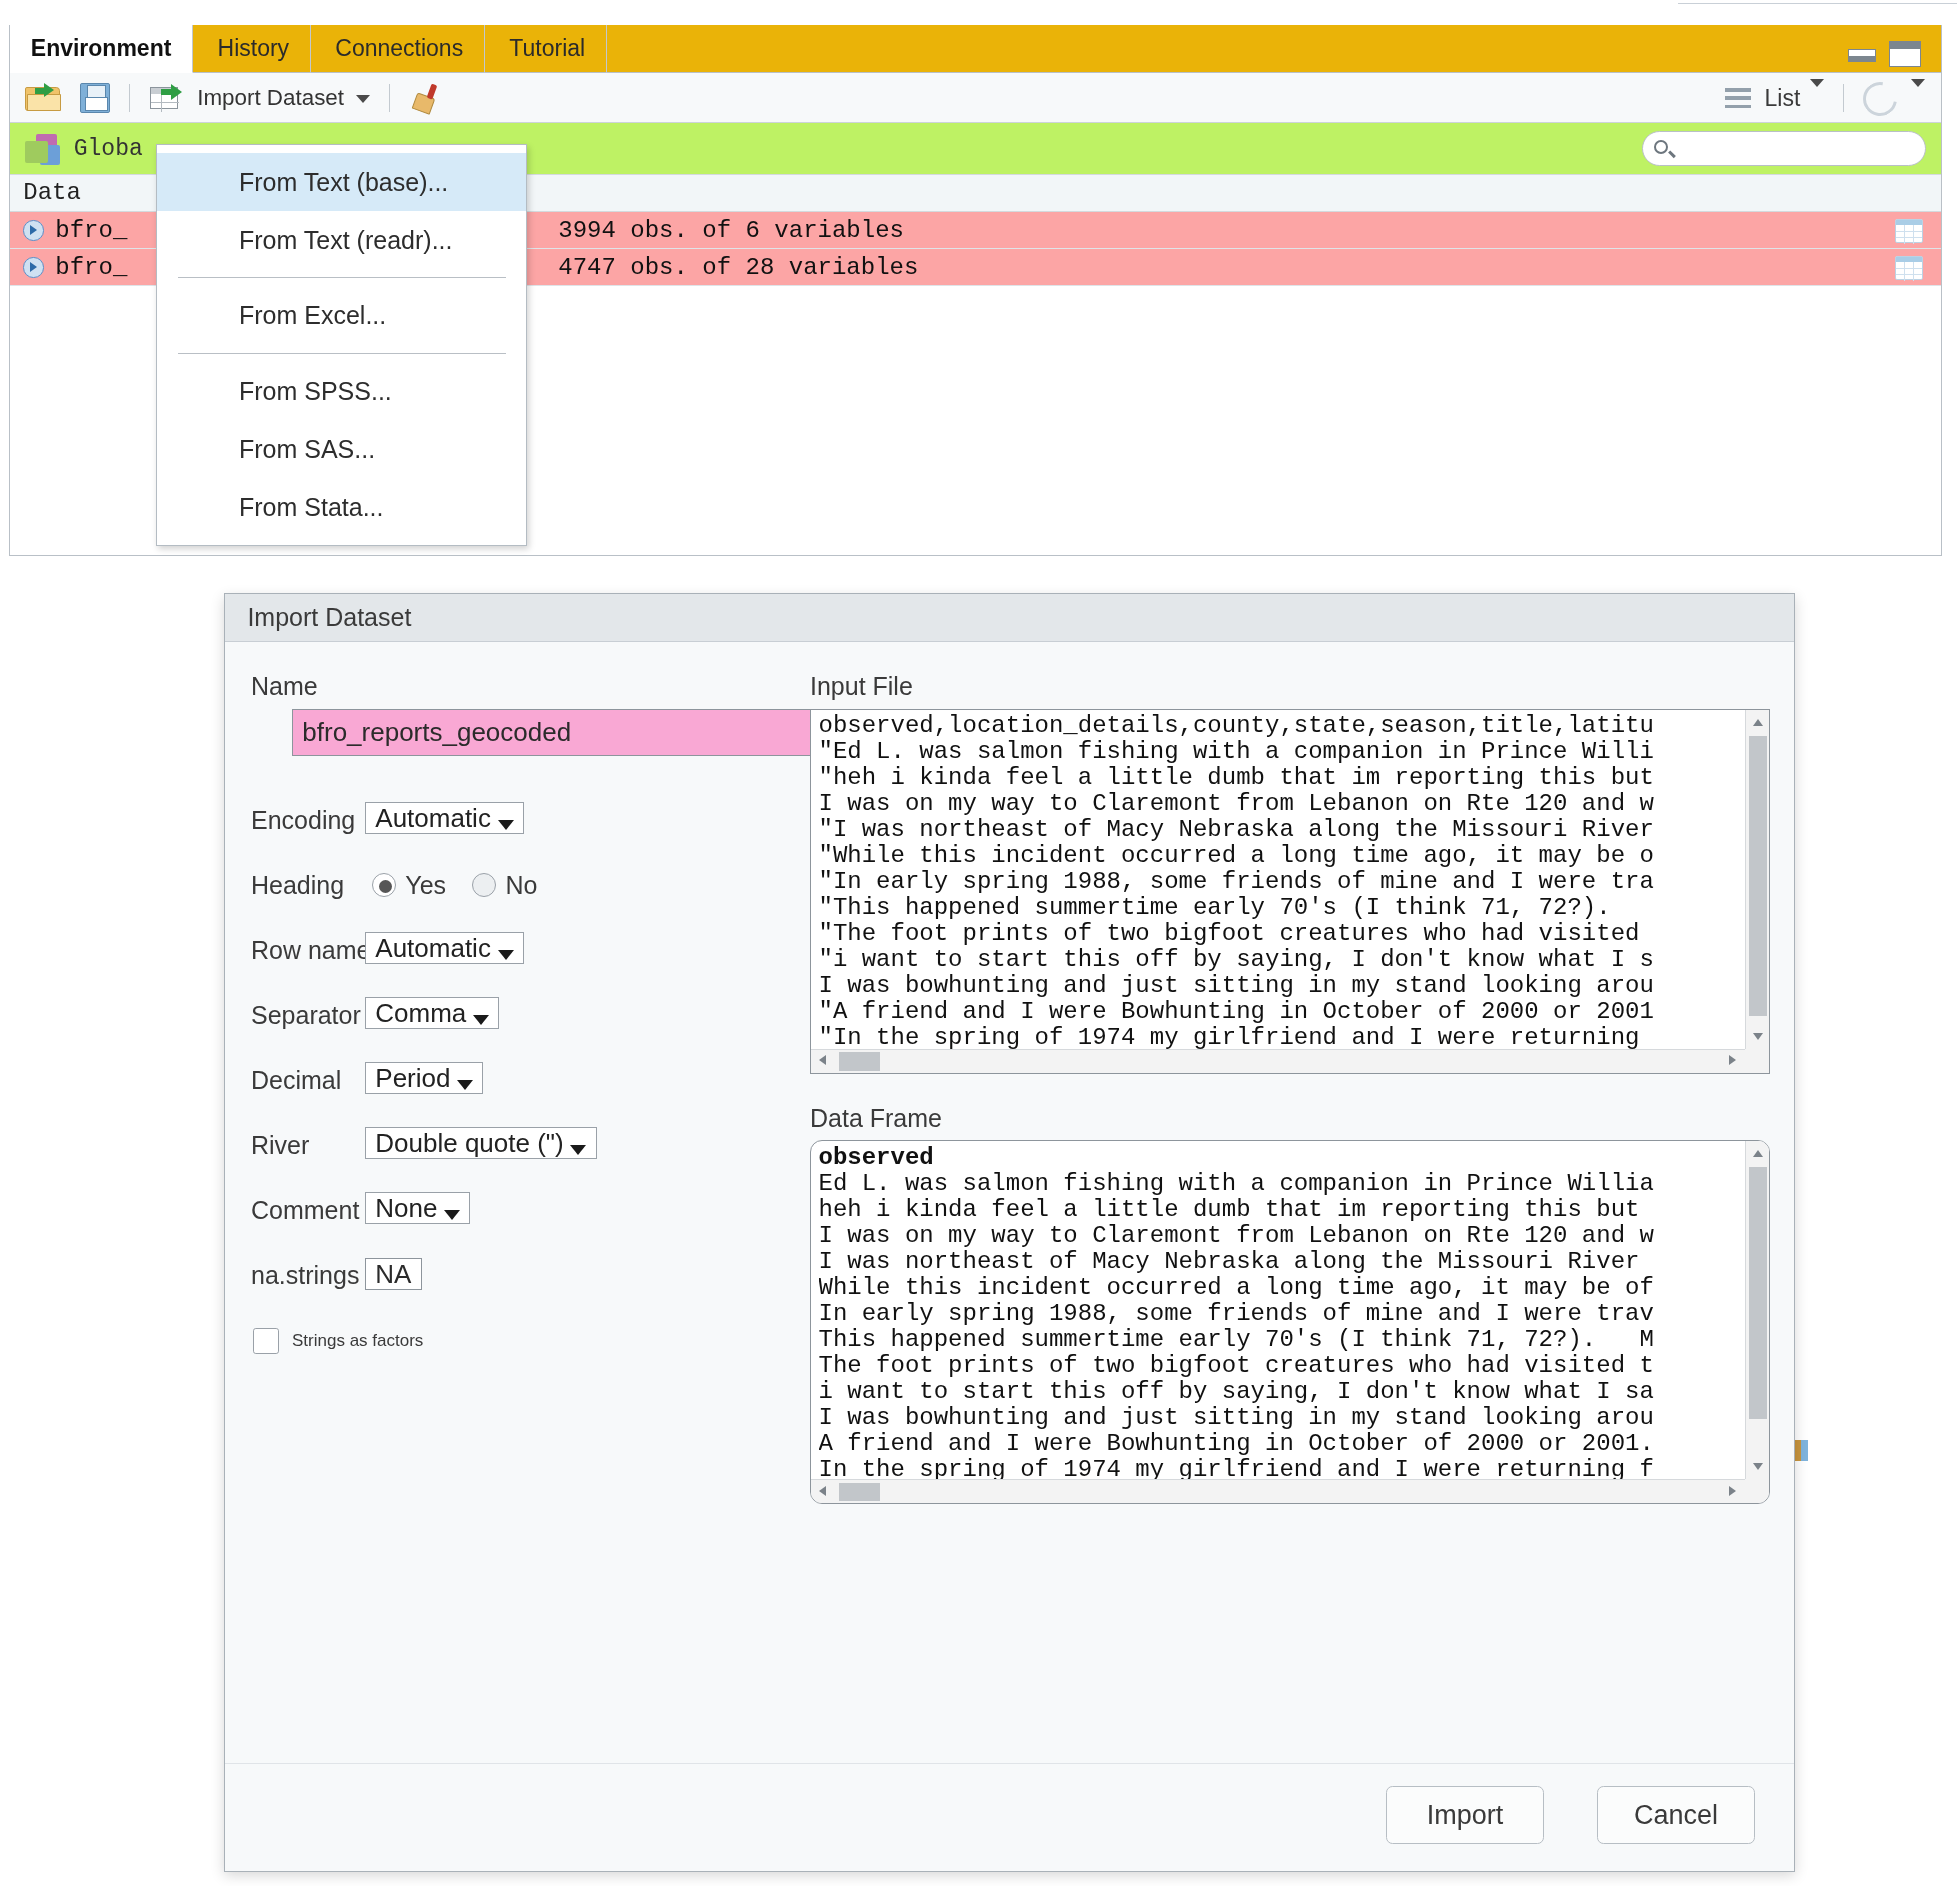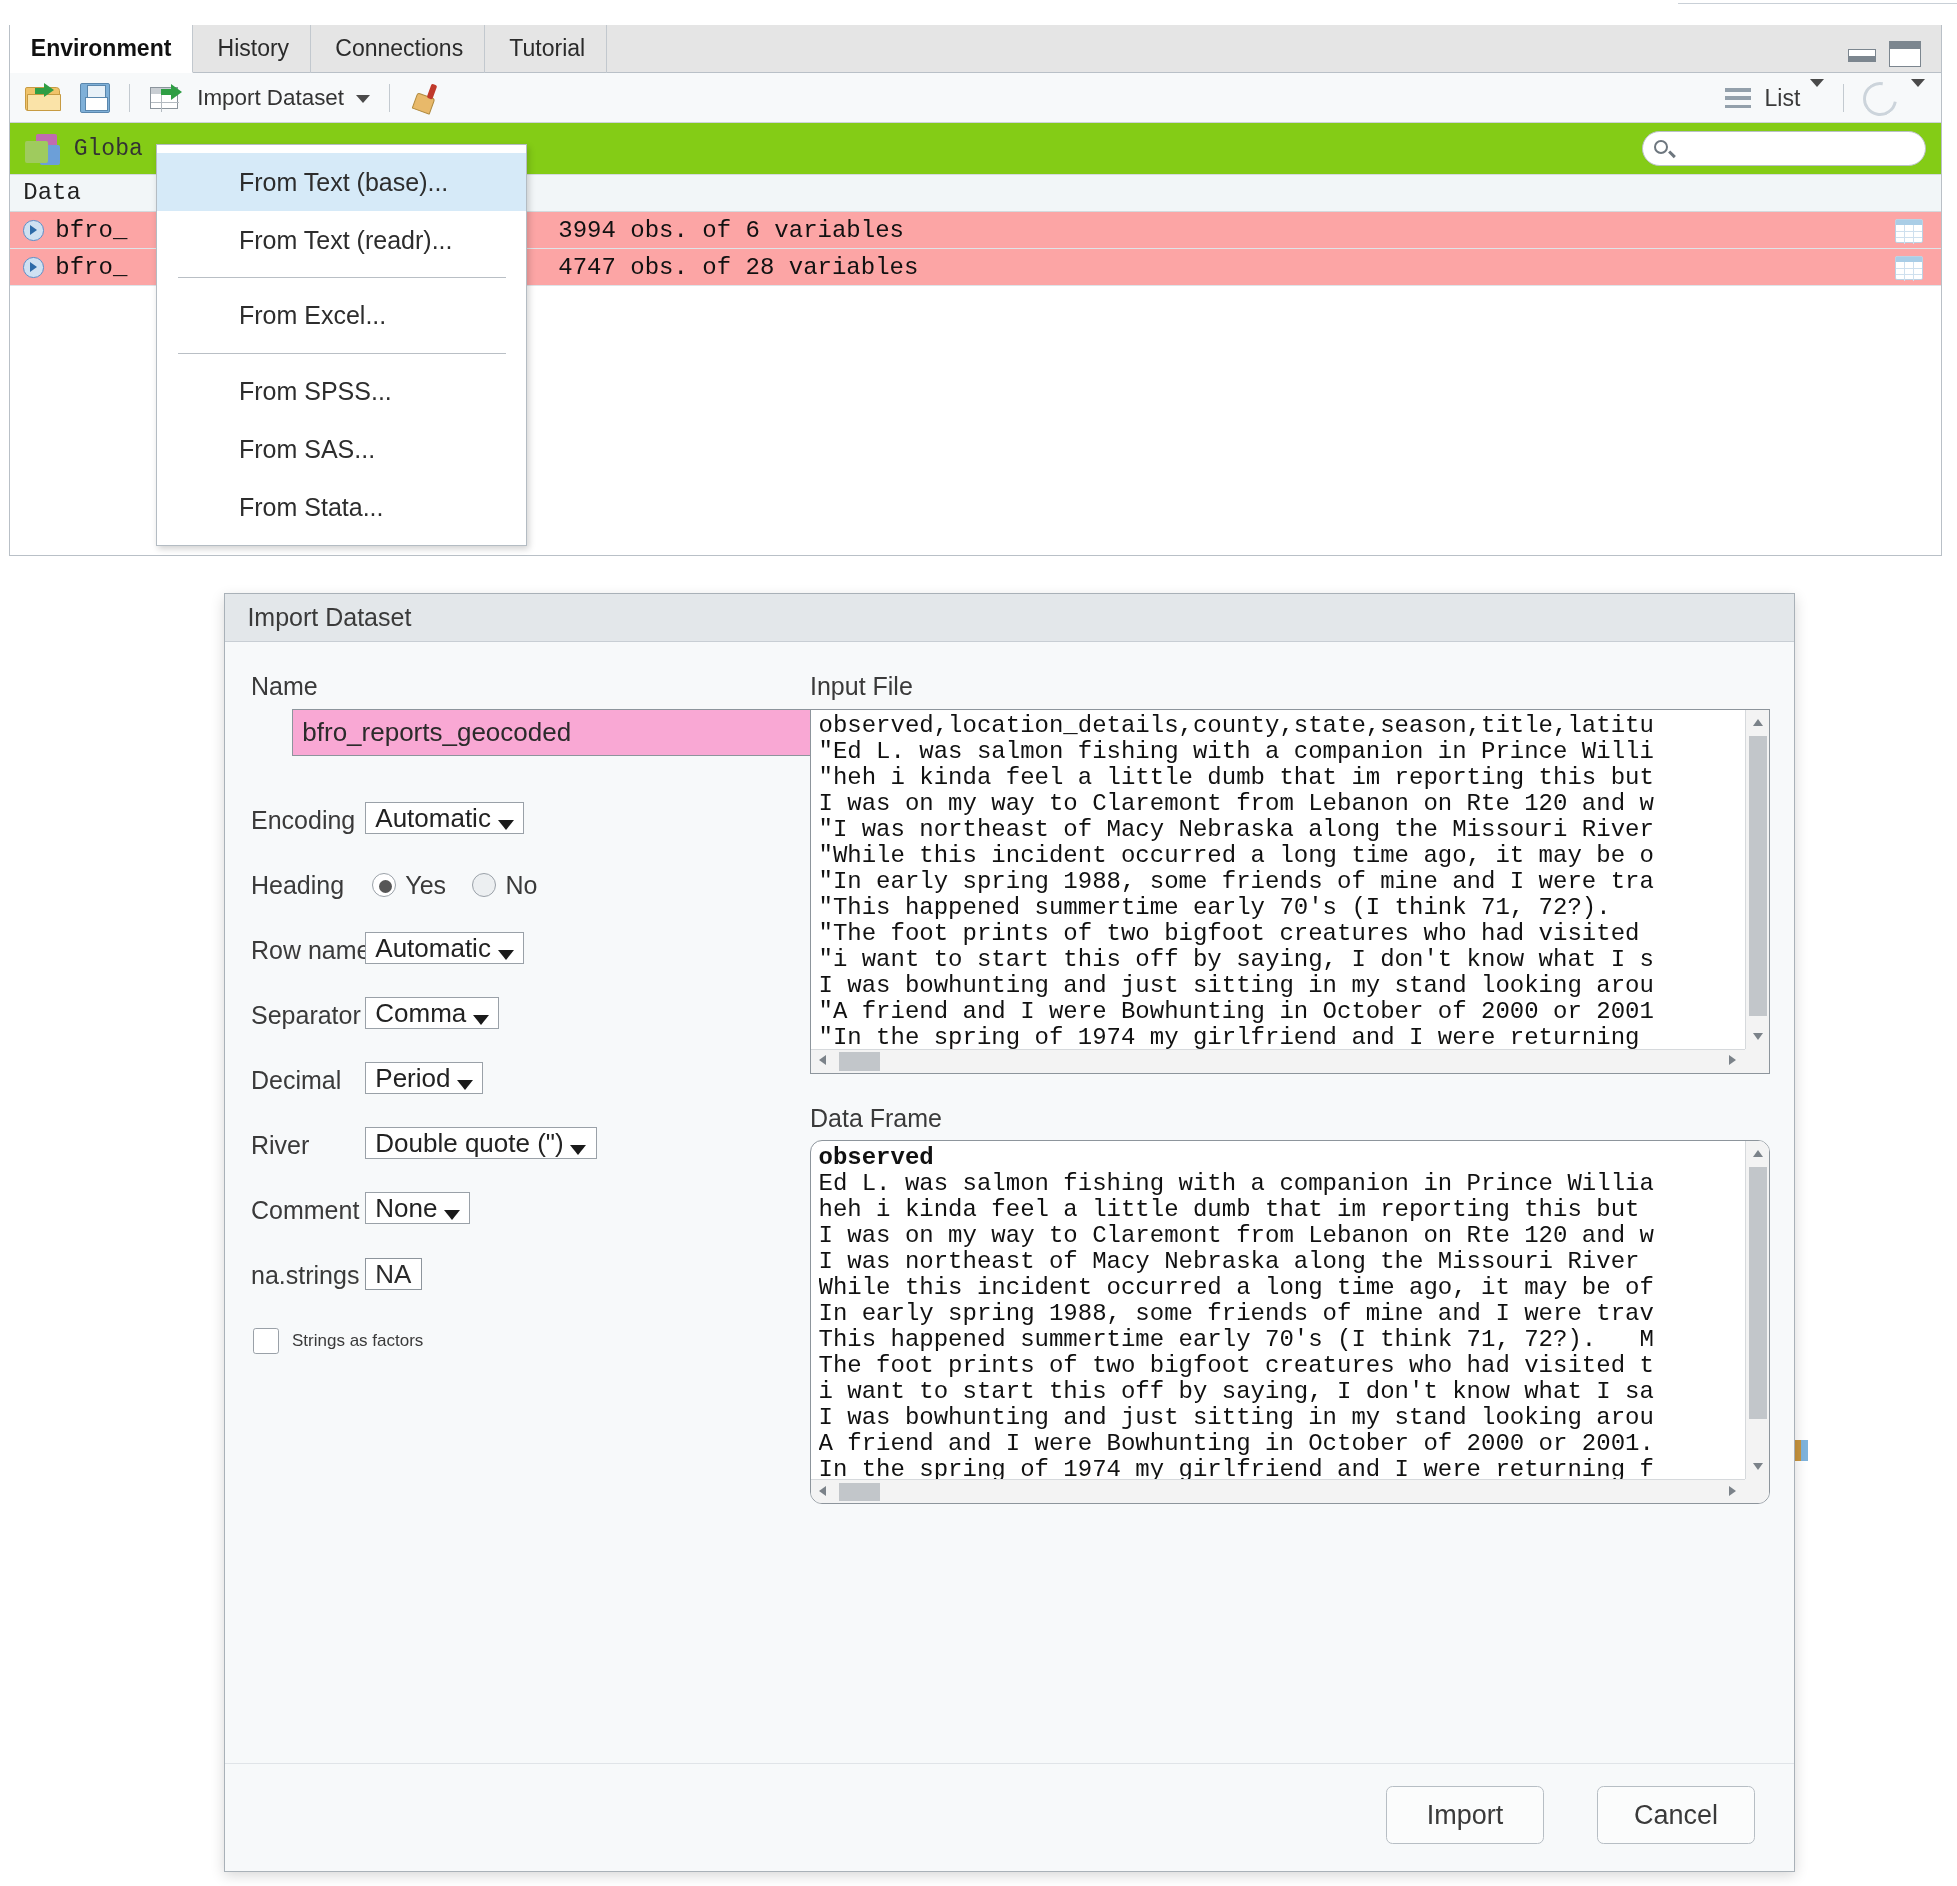--- a/index.html
+++ b/index.html
@@ -24,21 +24,21 @@
     background: #ffffff;
   }
   .topstrip .hairline {
     position: absolute; left: 1678px; top: 2.8px; width: 280px; height: 0.9px;
     background: #c9d0d7;
   }
 
   
   .tabbar {
     position: relative; height: 48px; width: 100%;
-    background: #e5e5e5;
+    background: #eab308;
     border-bottom: 0.9px solid #b9c0c7;
   }
   .tab {
     display: inline-block; height: 48px; line-height: 47px;
     padding: 0 20.5px; font-size: 23px; color: #2b2b2b;
     border-right: 0.9px solid #c2c8ce;
     vertical-align: top;
   }
   .tab.active {
     background: #ffffff; font-weight: bold; color: #111;
@@ -176,21 +176,21 @@
     margin: 9.3px 3.7px 0 5.6px; vertical-align: top;
     border: 3.7px solid #ccd4db; border-radius: 50%;
     border-right-color: transparent;
     transform: rotate(-35deg);
   }
   .lbl-list { font-size: 23px; color: #3a3a3a; vertical-align: top; line-height: 50px; }
 
   
   .globalrow {
     position: relative; height: 52px; width: 100%;
-    background: #84cc16; border-bottom: 0.9px solid #d4dade;
+    background: #bef264; border-bottom: 0.9px solid #d4dade;
   }
   .icon-cube {
     position: relative; display: inline-block; width: 37px; height: 32px;
     margin: 11.2px 9.3px 0 13px; vertical-align: top;
   }
   .icon-cube .sq1 { position: absolute; left: 13px; top: 0px; width: 20.5px; height: 18.6px; background: #c06cb0; border-radius: 1.9px; }
   .icon-cube .sq2 { position: absolute; left: 17px; top: 11.2px; width: 19.6px; height: 19.6px; background: #6c9fd8; border-radius: 1.9px; }
   .icon-cube .sq3 { position: absolute; left: 1.9px; top: 6.5px; width: 22.4px; height: 22.4px; background: #9fcb5e; border-radius: 1.9px; }
   .global-label { display:inline-block; font-size: 23px; color: #333; line-height: 52px; vertical-align: top;
     font-family: "Liberation Mono", monospace; }

